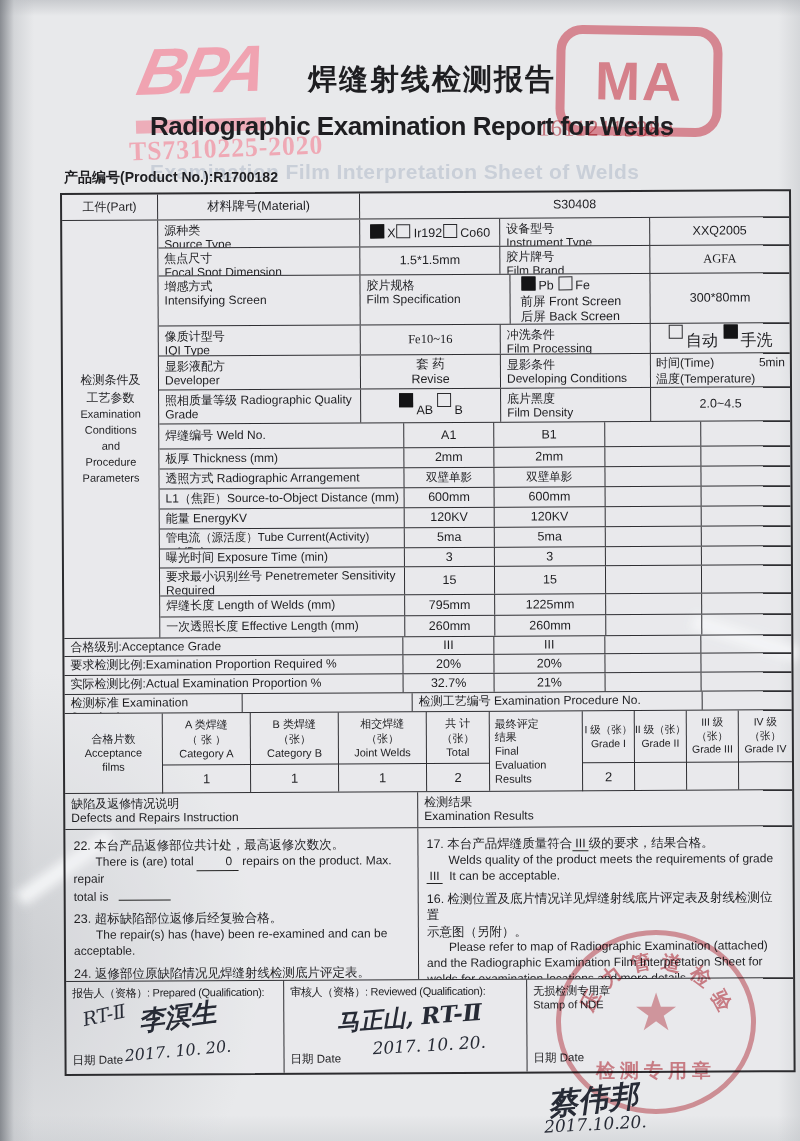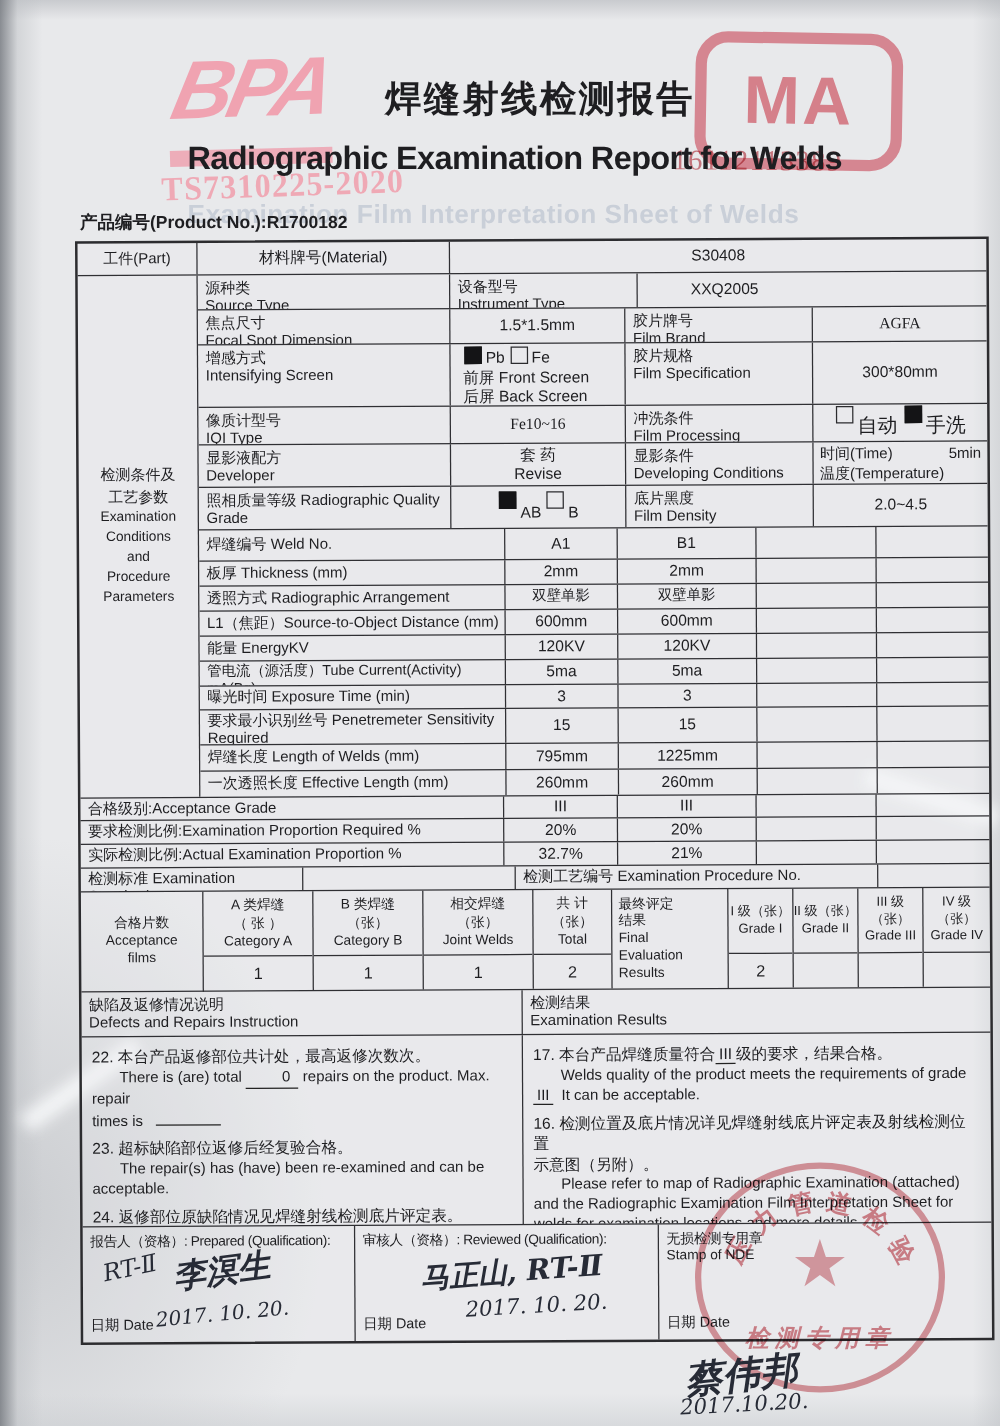--- a/index.html
+++ b/index.html
@@ -87,21 +87,21 @@
   .hand{position:absolute;font-family:"DejaVu Serif","Liberation Serif",serif;
     font-style:italic;color:#272b36;z-index:6;}
   
   .stamp{left:556px;top:930px;width:200px;height:184px;z-index:5;mix-blend-mode:multiply;}
   .stamp .ring{position:absolute;inset:0;border:5px solid rgba(200,72,84,.55);border-radius:50%;}
   .stamp .star{position:absolute;left:0;right:0;top:52px;text-align:center;font-size:52px;
     color:rgba(200,72,84,.5);}
   .stamp .arcchar{position:absolute;left:50%;top:50%;width:22px;margin-left:-11px;
     font-size:20px;font-weight:bold;color:rgba(198,70,82,.65);text-align:center;}
   .stamp .bottomtxt{position:absolute;left:0;right:0;top:128px;text-align:center;
-    font-size:19px;font-weight:bold;letter-spacing:5px;color:rgba(198,70,82,.65);font-style:italic;}
+    font-size:19px;font-weight:bold;letter-spacing:5px;color:rgba(198,70,82,.65);}
 </style>
 </head>
 <body>
 
 <div class="paper-shade"></div>
 <div class="wrinkle" style="left:690px;top:630px;transform:rotate(18deg);"></div>
 <div class="wrinkle" style="left:10px;top:860px;transform:rotate(-35deg);"></div>
 
 <div class="abs logo-bpa nowrap">BPA</div>
 <div class="abs logo-bar"></div>
@@ -133,20 +133,23 @@
       <span>Procedure</span>
       <span>Parameters</span>
     </div>
     <div class="rightcol nr c" style="border-right:none">
 
       <div class="r" style="height:28px">
         <div class="c w-l1 lab">
           <div>源种类</div>
           <div class="en">Source Type</div>
         </div>
+        <div class="c w-v1 val">
+          <span><span class="cb f"></span><span>X</span><span class="cb"></span><span>Ir192</span><span class="cb"></span><span>Co60</span></span>
+        </div>
         <div class="c w-l2 lab">
           <div>设备型号</div>
           <div class="en">Instrument Type</div>
         </div>
         <div class="c w-v2 val nr">XXQ2005</div>
       </div>
 
       <div class="r" style="height:28px">
         <div class="c w-l1 lab">
           <div>焦点尺寸</div>
@@ -158,28 +161,28 @@
           <div class="en">Film Brand</div>
         </div>
         <div class="c w-v2 val nr" style="font-family:'Liberation Serif','DejaVu Serif',serif">AGFA</div>
       </div>
 
       <div class="r" style="height:50px">
         <div class="c w-l1 lab">
           <div>增感方式</div>
           <div class="en">Intensifying Screen</div>
         </div>
+        <div class="c w-l2 lab">
+          <div>胶片规格</div>
+          <div class="en">Film Specification</div>
+        </div>
         <div class="c w-v1" style="font-size:12.5px;padding:2px 0 0 10px;line-height:1.25">
           <div><span class="cb f"></span><span>Pb</span>&nbsp;<span class="cb"></span><span>Fe</span></div>
           <div>前屏 Front Screen</div>
           <div>后屏 Back Screen</div>
-        </div>
-        <div class="c w-l2 lab">
-          <div>胶片规格</div>
-          <div class="en">Film Specification</div>
         </div>
         <div class="c w-v2 val nr">300*80mm</div>
       </div>
 
       <div class="r" style="height:30px">
         <div class="c w-l1 lab">
           <div>像质计型号</div>
           <div class="en">IQI Type</div>
         </div>
         <div class="c w-v1 val" style="font-family:'Liberation Serif','DejaVu Serif',serif">Fe10~16</div>
@@ -412,21 +415,21 @@
     <div class="c w-def2 lab nr" style="padding-top:3px">
       <div>检测结果</div>
       <div class="en">Examination Results</div>
     </div>
   </div>
 
   <div class="r" style="height:152px">
     <div class="c w-def1 notes">
       <div class="cn">22.  本台产品返修部位共计处，最高返修次数次。</div>
       <div class="ind"><span>There is (are) total</span> <span class="ublank">0</span> <span>repairs on the product.  Max. repair</span></div>
-      <div><span>times is</span>&nbsp;&nbsp;&nbsp;<span class="ublank2"></span></div>
+      <div><span>total is</span>&nbsp;&nbsp;&nbsp;<span class="ublank2"></span></div>
       <div class="cn" style="margin-top:6px">23.  超标缺陷部位返修后经复验合格。</div>
       <div class="ind">The repair(s) has (have) been re-examined and can be acceptable.</div>
       <div class="cn" style="margin-top:6px">24.  返修部位原缺陷情况见焊缝射线检测底片评定表。</div>
       <div class="ind">Please refer to the Radiographic Examination Film Interpretation  Sheet for welds for more details about initial defect.</div>
     </div>
     <div class="c w-def2 notes nr">
       <div class="cn"><span>17.  本台产品焊缝质量符合</span><span class="uIII">III</span><span>级的要求，结果合格。</span></div>
       <div class="ind">Welds quality of the product meets the requirements of grade</div>
       <div><span class="uIII">III</span>&nbsp;&nbsp;<span>It can be acceptable.</span></div>
       <div class="cn" style="margin-top:6px">16.  检测位置及底片情况详见焊缝射线底片评定表及射线检测位置</div>

